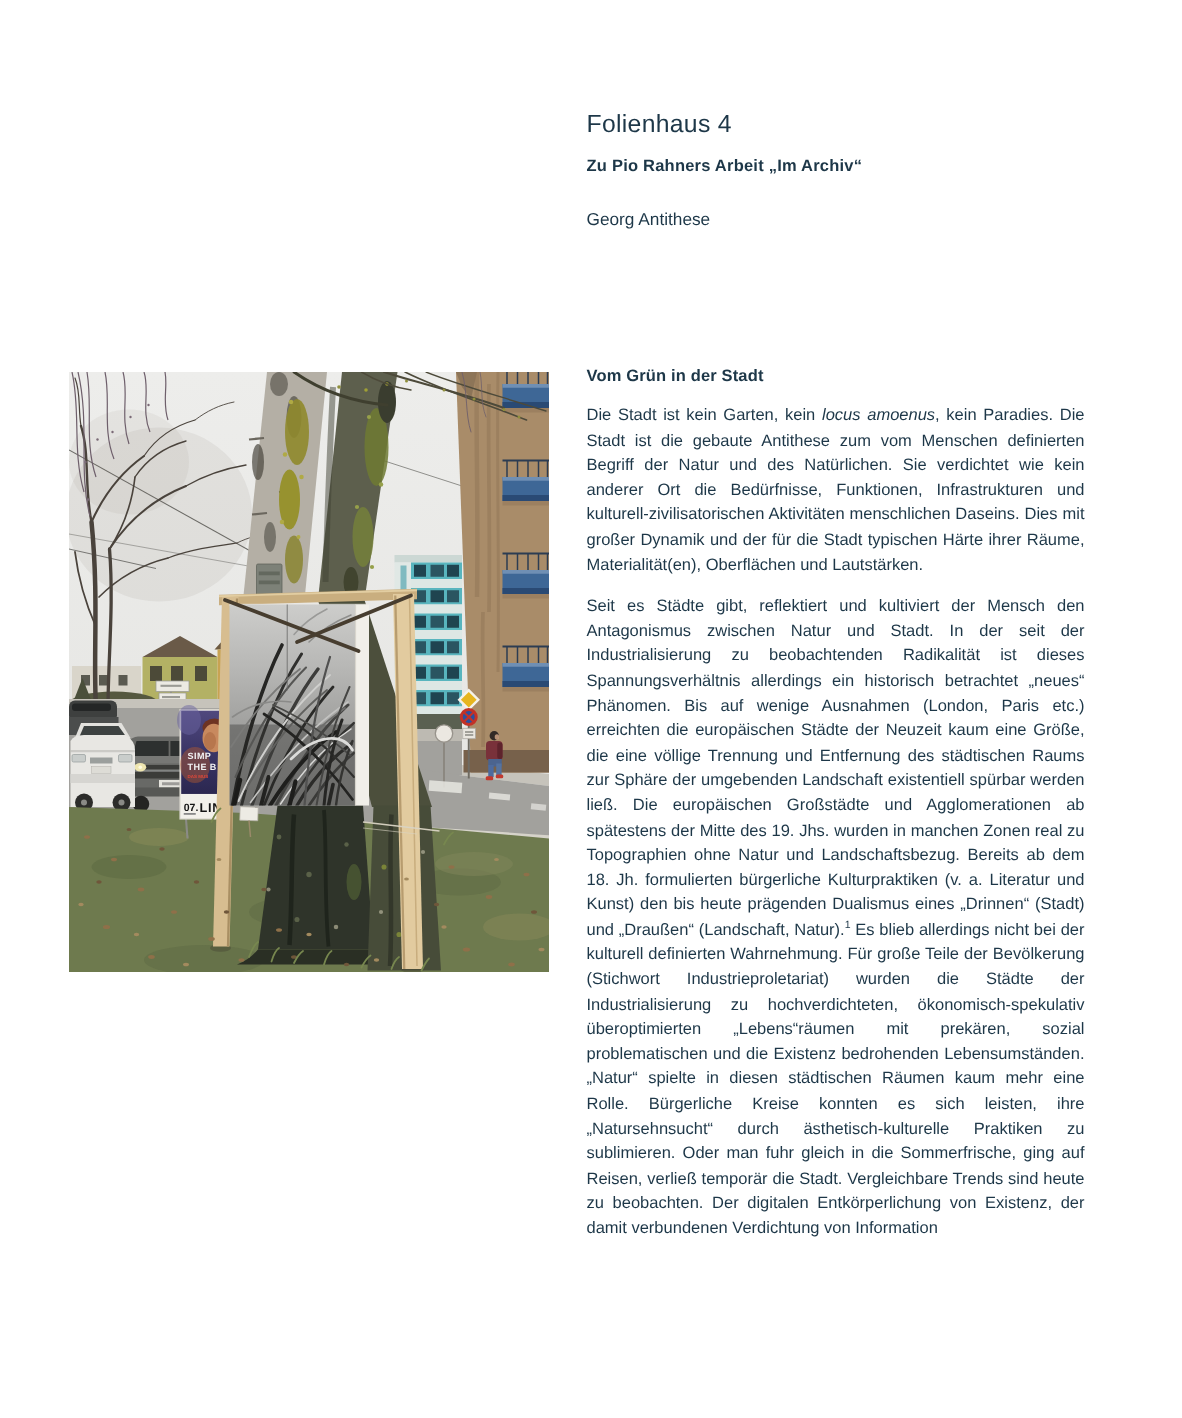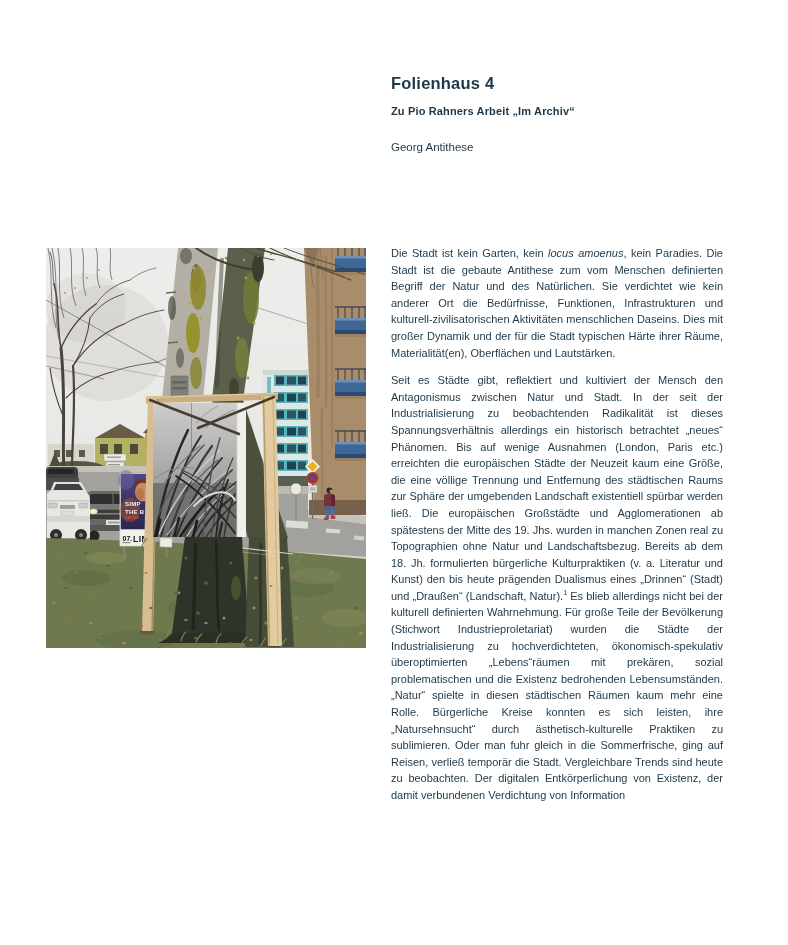--- a/index.html
+++ b/index.html
@@ -1,20 +1,20 @@
 <!DOCTYPE html>
 <html lang="de"><head>
 <meta charset="utf-8">
 <style>
   html,body{margin:0;padding:0;background:#ffffff;}
   .page{position:relative;width:788px;height:945px;background:#ffffff;overflow:hidden;
         font-family:"Liberation Sans",sans-serif;color:#1d3748;}
   .photo-figure{position:absolute;left:46px;top:248px;width:320px;height:400px;margin:0;}
   .photo-figure svg{display:block;width:100%;height:100%;}
-  .page-title{position:absolute;left:391px;top:74px;font-size:16.5px;font-weight:700;
+  .page-title{position:absolute;left:391px;top:74px;font-size:16.5px;font-weight:400;
         letter-spacing:.2px;margin:0;}
   .page-subtitle{position:absolute;left:391px;top:105px;font-size:11px;font-weight:700;
         letter-spacing:.15px;margin:0;}
   .page-author{position:absolute;left:391px;top:141px;font-size:11.5px;font-weight:400;margin:0;}
   .body-text{position:absolute;left:391px;top:245px;width:332px;}
   .body-text h3{font-size:11px;font-weight:700;margin:0 0 12px 0;letter-spacing:.1px;}
   .body-text p{font-size:11px;line-height:16.6px;text-align:justify;margin:0 0 11px 0;
         hyphens:auto;-webkit-hyphens:auto;}
   .body-text em{}
   .body-text sup{font-size:7px;line-height:0;}
@@ -522,17 +522,18 @@
         </g>
       </g>
     </svg>
   </figure>
 
   <h1 class="page-title">Folienhaus 4</h1>
   <h2 class="page-subtitle">Zu Pio Rahners Arbeit „Im Archiv“</h2>
   <div class="page-author">Georg Antithese</div>
 
   <section class="body-text">
+    <h3>Vom Grün in der Stadt</h3>
     <p><span>Die Stadt ist kein Garten, kein </span><em>locus amoenus</em><span>, kein Paradies. Die Stadt ist die gebaute Antithese zum vom Menschen definierten Begriff der Natur und des Natürlichen. Sie verdichtet wie kein anderer Ort die Bedürfnisse, Funktionen, Infrastrukturen und kulturell-zivilisatorischen Aktivitäten menschlichen Daseins. Dies mit großer Dynamik und der für die Stadt typischen Härte ihrer Räume, Materialität(en), Oberflächen und Lautstärken.</span></p>
     <p><span>Seit es Städte gibt, reflektiert und kultiviert der Mensch den Antagonismus zwischen Natur und Stadt. In der seit der Industrialisierung zu beobachtenden Radikalität ist dieses Spannungsverhältnis allerdings ein historisch betrachtet „neues“ Phänomen. Bis auf wenige Ausnahmen (London, Paris etc.) erreichten die europäischen Städte der Neuzeit kaum eine Größe, die eine völlige Trennung und Entfernung des städtischen Raums zur Sphäre der umgebenden Landschaft existentiell spürbar werden ließ. Die europäischen Großstädte und Agglomerationen ab spätestens der Mitte des 19. Jhs. wurden in manchen Zonen real zu Topographien ohne Natur und Landschaftsbezug. Bereits ab dem 18. Jh. formulierten bürgerliche Kulturpraktiken (v. a. Literatur und Kunst) den bis heute prägenden Dualismus eines „Drinnen“ (Stadt) und „Draußen“ (Landschaft, Natur).</span><sup>1</sup><span> Es blieb allerdings nicht bei der kulturell definierten Wahrnehmung. Für große Teile der Bevölkerung (Stichwort Industrieproletariat) wurden die Städte der Industrialisierung zu hochverdichteten, ökonomisch-spekulativ überoptimierten „Lebens“räumen mit prekären, sozial problematischen und die Existenz bedrohenden Lebensumständen. „Natur“ spielte in diesen städtischen Räumen kaum mehr eine Rolle. Bürgerliche Kreise konnten es sich leisten, ihre „Natursehnsucht“ durch ästhetisch-kulturelle Praktiken zu sublimieren. Oder man fuhr gleich in die Sommerfrische, ging auf Reisen, verließ temporär die Stadt. Vergleichbare Trends sind heute zu beobachten. Der digitalen Entkörperlichung von Existenz, der damit verbundenen Verdichtung von Information</span></p>
   </section>
 
 </div>
 
 </body></html>

